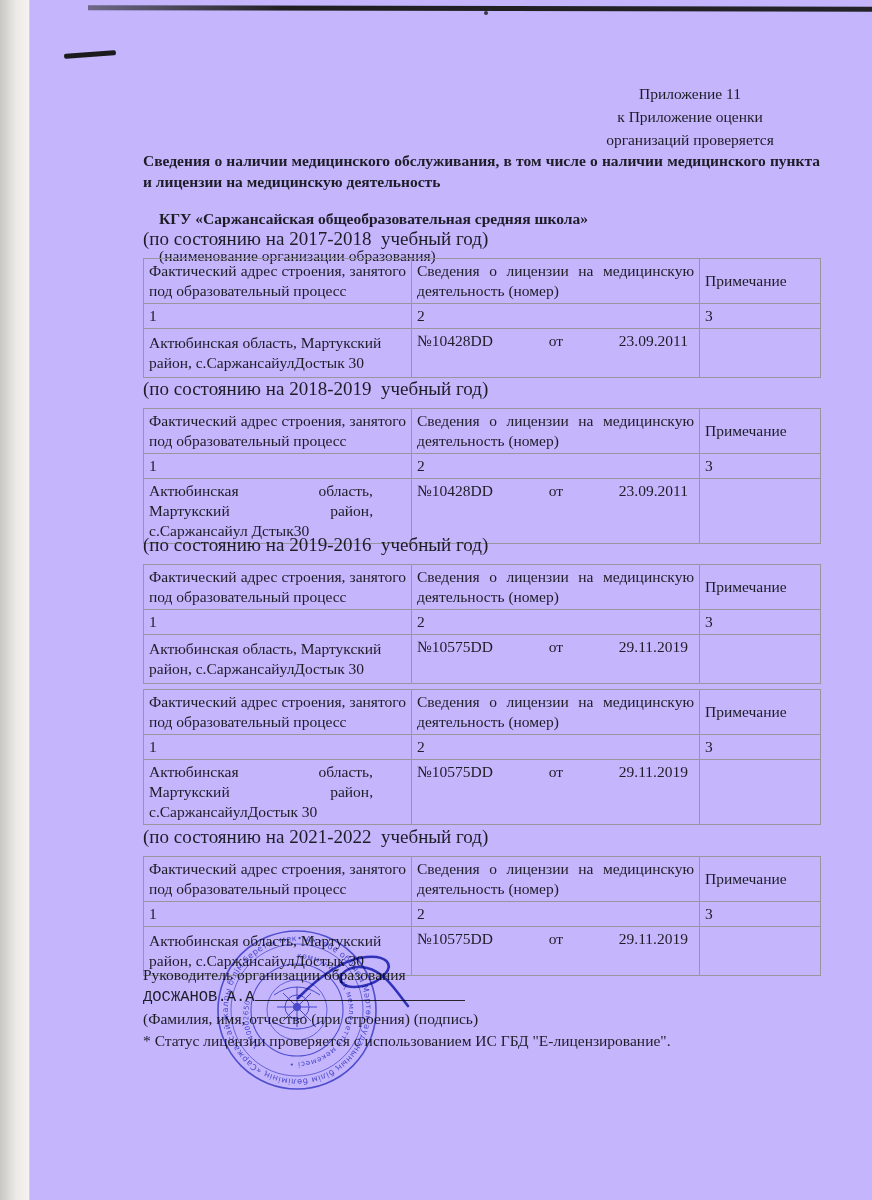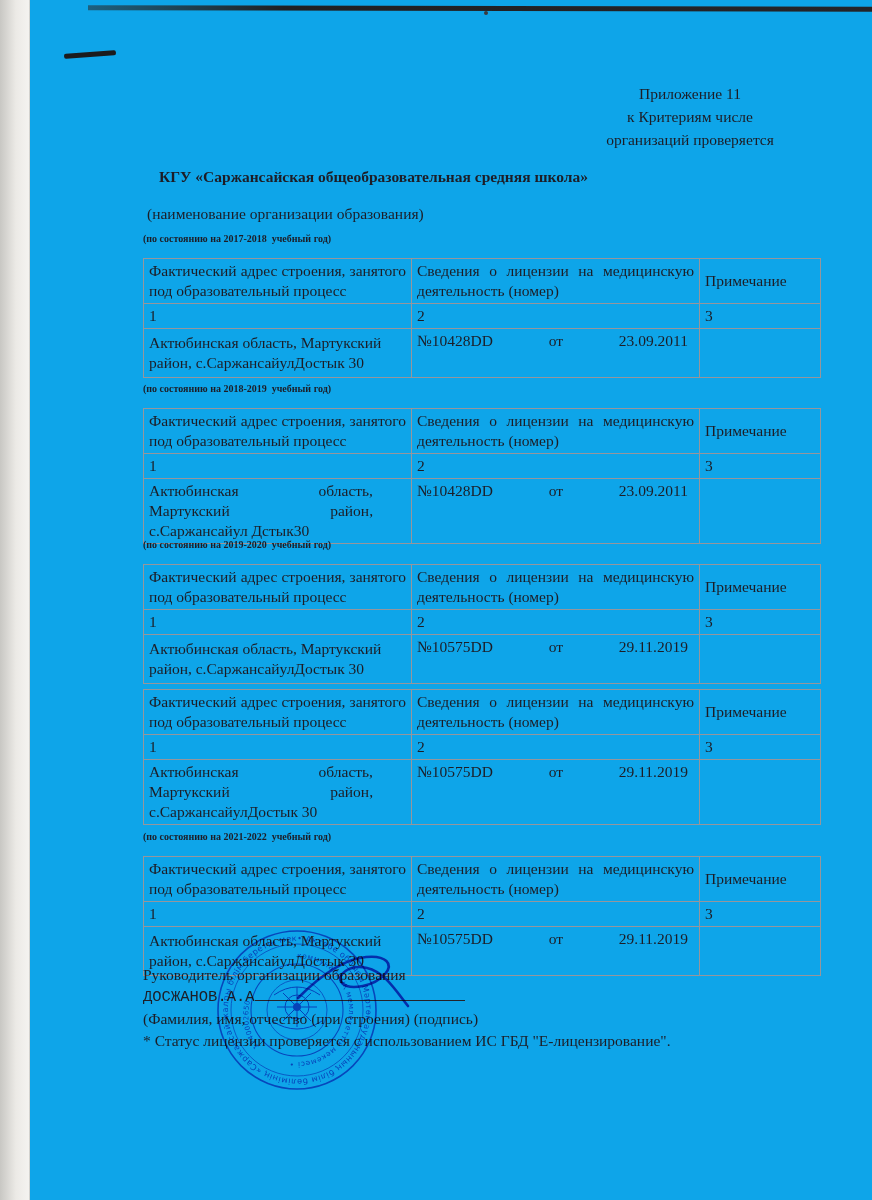--- a/index.html
+++ b/index.html
@@ -4,44 +4,44 @@
 <style>
   html,body{margin:0;padding:0;}
   body{
     width:872px;height:1200px;
     background:#ffffff;
     font-family:"Liberation Serif","DejaVu Serif",serif;
     color:#1d1d26;
     position:relative;
     overflow:hidden;
   }
-  .paper{position:absolute;inset:0;background:#0ea5e9;}
+  .paper{position:absolute;inset:0;background:#c4b5fd;}
 
   
   .scan-top-edge{position:absolute;left:88px;top:6px;right:0;height:5px;
     background:linear-gradient(to right,rgba(40,40,40,.55),#1f1f22 25%,#242428);
     transform:rotate(.12deg);}
   .scan-left-strip{position:absolute;left:0;top:0;bottom:0;width:29px;
     background:linear-gradient(to right,#c8c7c3,#eceae6 55%,#f4f3f0);
     border-right:1px solid #d3d2ce;}
   .pen-dash{position:absolute;left:64px;top:52px;width:52px;height:5px;
     background:#1b1b1d;transform:rotate(-4deg);border-radius:2px;}
   .scan-dot{position:absolute;left:484px;top:11px;width:4px;height:4px;background:#3a3a3e;border-radius:50%;}
 
   
   .appendix{position:absolute;left:520px;top:82px;width:340px;text-align:center;
     font-size:15.5px;line-height:23px;}
   .intro{position:absolute;left:143px;top:150px;width:677px;font-size:15.5px;line-height:21px;}
   .intro .title{font-weight:bold;text-align:justify;margin:0;}
   .intro .org{font-weight:bold;margin:16px;}
-  .intro .cap{margin:4px;}
+  .intro .cap{margin:16px;}
 
   .section{position:absolute;left:143px;width:677px;}
   .s1{top:228px}.s2{top:378px}.s3{top:534px}.s4{top:680px}.s5{top:826px}
-  .year-label{font-weight:bold;font-size:10px;line-height:21px;margin:0 0 3px 0;white-space:pre-wrap;}
+  .year-label{font-weight:normal;font-size:19px;line-height:21px;margin:0 0 3px 0;white-space:pre-wrap;}
 
   table{border-collapse:collapse;width:677px;table-layout:fixed;margin-top:9px;}
   td{border:1px solid #96969c;padding:2px 5px;font-size:15.5px;line-height:20px;
      vertical-align:middle;overflow:hidden;}
   .c1{width:268px}.c2{width:288px}.c3{width:121px}
   .r-hdr td{height:40px;}
   .r-hdr .jh{text-align:justify;}
   .r-num td{height:20px;vertical-align:top;}
   .r-data td{height:44px;}
   .r-data .addr{vertical-align:middle;}
@@ -67,25 +67,26 @@
 
 <div class="paper">
 
   <div class="scan-top-edge"></div>
   <div class="scan-left-strip"></div>
   <div class="pen-dash"></div>
   <div class="scan-dot"></div>
 
   <div class="appendix">
     <div>Приложение 11</div>
-    <div>к Критериям числе</div>
+    <div>к Приложение оценки</div>
     <div>организаций проверяется</div>
   </div>
 
   <div class="intro">
+    <p class="title">Сведения о наличии медицинского обслуживания, в том числе о наличии медицинского пункта и лицензии на медицинскую деятельность</p>
     <p class="org">КГУ «Саржансайская общеобразовательная средняя школа»</p>
     <p class="cap">(наименование организации образования)</p>
   </div>
 
   <div class="section s1">
     <p class="year-label">(по состоянию на 2017-2018  учебный год)</p>
     <table>
       <colgroup>
           <col class="c1">
           <col class="c2">
@@ -145,21 +146,21 @@
             <span>23.09.2011</span>
           </div>
         </td>
         <td></td>
       </tr>
     </tbody>
       </table>
   </div>
 
   <div class="section s3">
-    <p class="year-label">(по состоянию на 2019-2020  учебный год)</p>
+    <p class="year-label">(по состоянию на 2019-2016  учебный год)</p>
     <table>
       <colgroup>
           <col class="c1">
           <col class="c2">
           <col class="c3">
         </colgroup>
       <tbody>
           <tr class="r-hdr">
         <td class="jh">Фактический адрес строения, занятого под образовательный процесс</td>
         <td class="jh">Сведения о лицензии на медицинскую деятельность (номер)</td>

